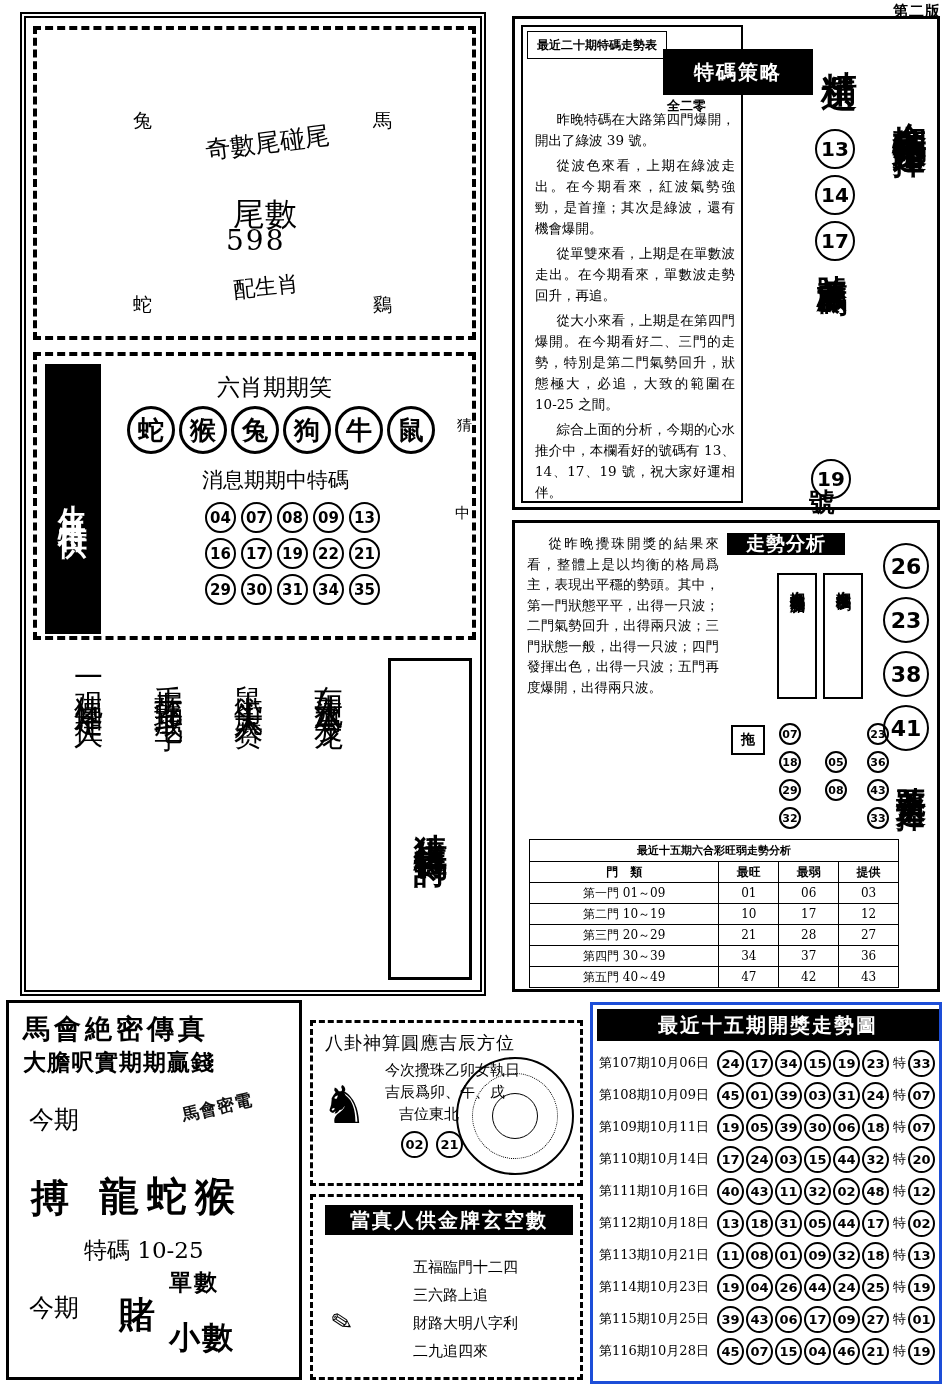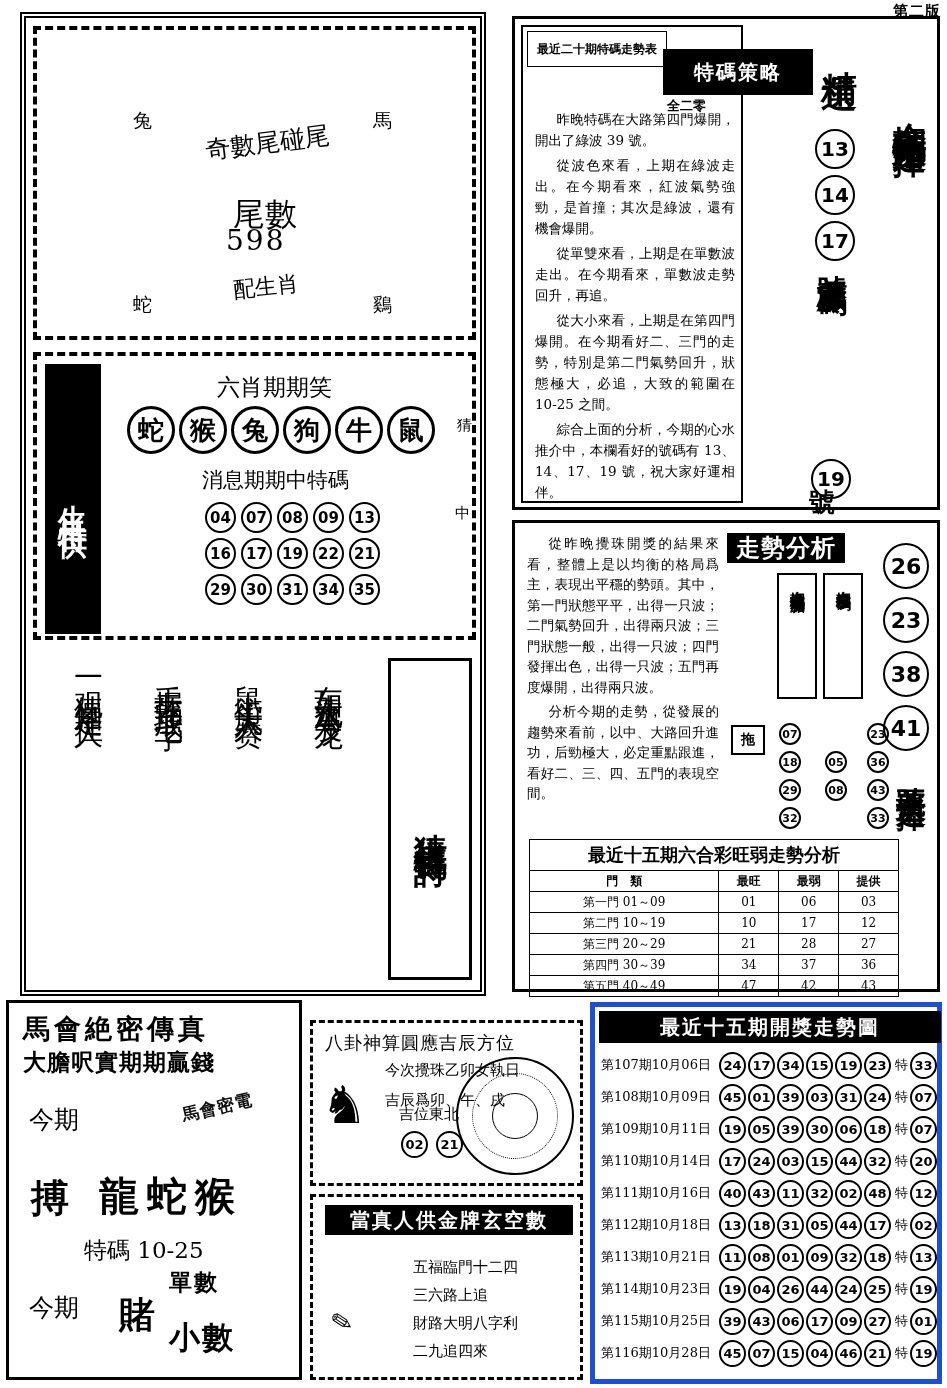--- a/index.html
+++ b/index.html
@@ -118,21 +118,21 @@
   #mh-ds { position:absolute; left:160px; top:264px; font-size:23px; font-weight:bold; letter-spacing:2px; font-family:"DejaVu Serif",serif;}
   #mh-xs { position:absolute; left:160px; top:314px; font-size:31px; font-weight:bold; letter-spacing:2px; font-family:"DejaVu Serif",serif;}
 
   
   #bagua {
     position:absolute; left:310px; top:1020px; width:273px; height:166px;
     border:3px dashed #000; background:#fff;
   }
   #bagua-title { position:absolute; left:12px; top:8px; font-size:18px; font-family:"DejaVu Serif",serif; letter-spacing:1px;}
   #bagua-l1 { position:absolute; left:72px; top:38px; font-size:15px; font-family:"DejaVu Serif",serif;}
-  #bagua-l2 { position:absolute; left:72px; top:60px; font-size:15px; font-family:"DejaVu Serif",serif;margin-top:8px;}
+  #bagua-l2 { position:absolute; left:72px; top:60px; font-size:15px; font-family:"DejaVu Serif",serif;}
   #bagua-l3 { position:absolute; left:86px; top:82px; font-size:15px; font-family:"DejaVu Serif",serif;}
   #bagua-balls { position:absolute; left:88px; top:108px; display:flex; gap:8px; }
   #bagua-horse { position:absolute; left:8px; top:56px; font-size:52px; line-height:1; }
   #bagua-disc {
     position:absolute; right:6px; top:34px; width:118px; height:118px;
     border:2px solid #000; border-radius:50%;
   }
   #bagua-disc::before{
     content:""; position:absolute; inset:14px; border:1px dotted #000; border-radius:50%;
   }
@@ -156,21 +156,21 @@
   
   #rt {
     position:absolute; left:512px; top:16px; width:428px; height:494px;
     border:3px solid #000; background:#fff;
   }
   #rt-inner {
     position:absolute; left:6px; top:6px; width:222px; height:478px;
     border:2px solid #000;
   }
   #rt-cap {
-    position:absolute; left:4px; top:4px; width:140px; height:36px;
+    position:absolute; left:4px; top:4px; width:140px; height:28px;
     border:1px solid #000; font-size:12px; display:flex; align-items:center; justify-content:center;
     font-weight:bold;
   }
   #rt-logo {
     position:absolute; left:148px; top:30px; width:150px; height:46px;
     background:#000; color:#fff; font-size:20px; font-weight:bold;
     display:flex; align-items:center; justify-content:center; letter-spacing:2px;
     font-family:"DejaVu Serif",serif;
   }
   #rt-logo2 {
@@ -208,22 +208,22 @@
   #rm {
     position:absolute; left:512px; top:520px; width:428px; height:472px;
     border:3px solid #000; background:#fff;
   }
   #rm-text {
     position:absolute; left:12px; top:10px; width:196px; font-size:13.5px;
     line-height:20.5px; text-align:justify; font-family:"DejaVu Serif",serif;
   }
   #rm-text p { margin:0 4px 4px 0; text-indent:1.6em; }
   #zsfx {
-    position:absolute; left:212px; top:10px; width:118px; height:30px;
-    background:#000; color:#fff; font-size:24px; font-weight:bold;
+    position:absolute; left:212px; top:10px; width:118px; height:22px;
+    background:#000; color:#fff; font-size:19px; font-weight:bold;
     display:flex; align-items:center; justify-content:center; letter-spacing:1px;
     font-family:"DejaVu Serif",serif;
   }
   .colbox {
     position:absolute; border:2px solid #000; width:40px;
     display:flex; align-items:flex-start; justify-content:center;
     padding-top:4px;
   }
   .colbox span {
     writing-mode:vertical-rl; text-orientation:upright;
@@ -248,29 +248,29 @@
   #trend-table {
     position:absolute; left:14px; top:316px; width:370px;
     border-collapse:collapse; font-size:12px;
   }
   #trend-table th, #trend-table td {
     border:1.5px solid #000; text-align:center; height:21px;
     font-family:"DejaVu Serif",serif;
   }
   #trend-table caption {
     border:1.5px solid #000; border-bottom:none;
-    font-size:18px; font-weight:bold; padding:3px 17px;
+    font-size:11px; font-weight:bold; padding:3px 17px;
     background:#fff;
     font-family:"DejaVu Serif",serif;
   }
 
   
   #rb {
     position:absolute; left:590px; top:1002px; width:352px; height:382px;
-    border:5px solid #1d4ed8; background:#fff;
+    border:3px solid #1d4ed8; background:#fff;
   }
   #rb-banner {
     position:absolute; left:4px; top:4px; width:342px; height:32px;
     background:#000; color:#fff; font-weight:bold; font-size:20px;
     display:flex; align-items:center; justify-content:center; letter-spacing:2px;
     font-family:"DejaVu Serif",serif;
   }
   #rb-rows { position:absolute; left:6px; top:42px; width:340px; }
   .rb-row { display:flex; align-items:center; height:32px; }
   .rb-date { font-size:13px; width:118px; font-family:"DejaVu Serif",serif; white-space:nowrap;}
@@ -417,21 +417,20 @@
     <div id="rt-19">
       <span class="ball b38">19</span>
     </div>
     <div id="rt-hao">號</div>
     <div id="rt-title">今期特碼中路追捧</div>
   </div>
 
   <div id="rm">
     <div id="rm-text">
       <p>從昨晚攪珠開獎的結果來看，整體上是以均衡的格局爲主，表現出平穩的勢頭。其中，第一門狀態平平，出得一只波；二門氣勢回升，出得兩只波；三門狀態一般，出得一只波；四門發揮出色，出得一只波；五門再度爆開，出得兩只波。</p>
-      <p>分析今期的走勢，從發展的趨勢來看前，以中、大路回升進功，后勁極大，必定重點跟進，看好二、三、四、五門的表現空間。</p>
     </div>
     <div id="zsfx">走勢分析</div>
 
     <div class="colbox" style="left:262px;top:50px;height:126px;">
       <span>今期提供連碼雙膽</span>
     </div>
     <div class="colbox" style="left:308px;top:50px;height:126px;">
       <span>今期提供平碼</span>
     </div>
 

